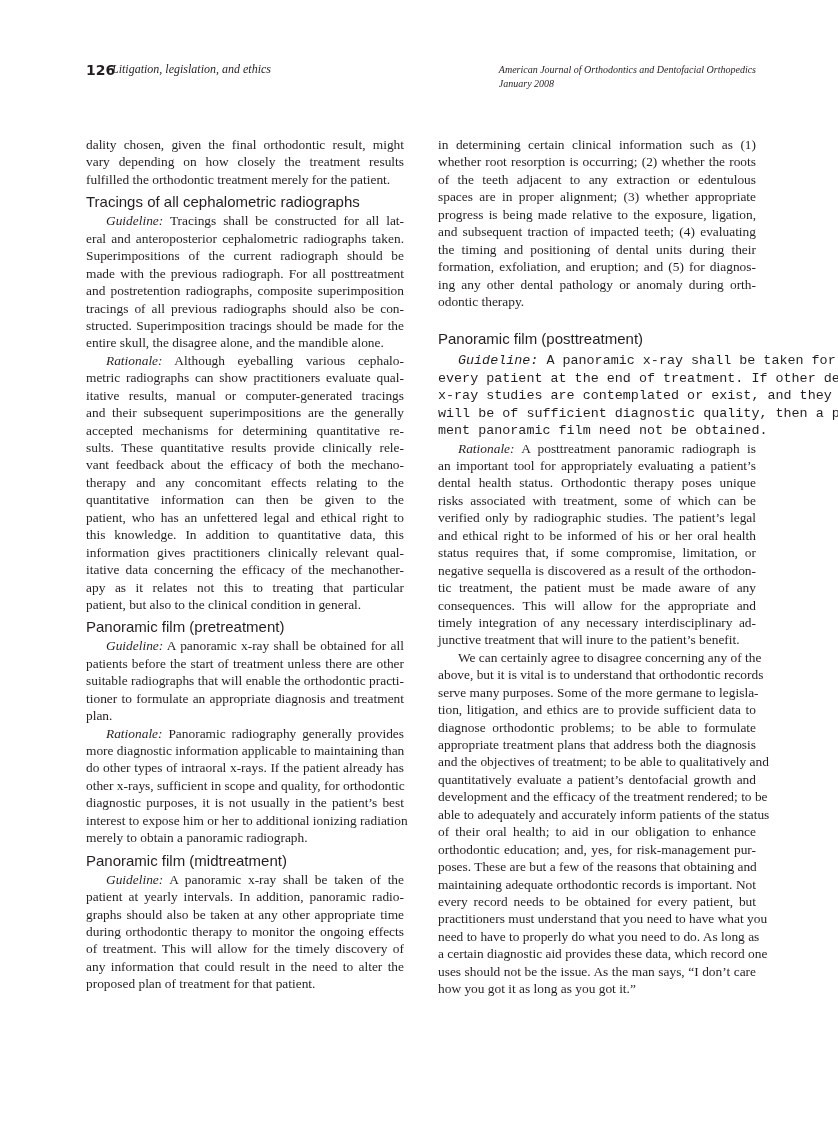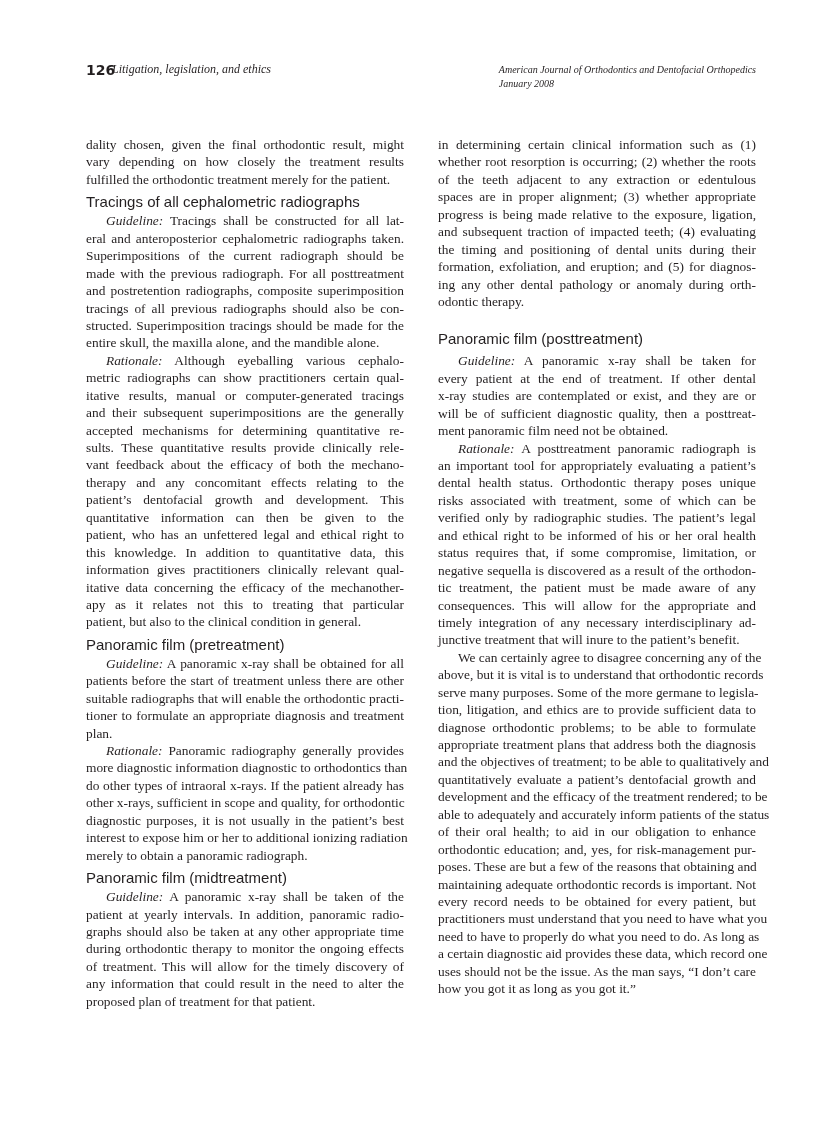--- a/index.html
+++ b/index.html
@@ -40,52 +40,51 @@
 
   <div class="heading">Tracings of all cephalometric radiographs</div>
   <div class="para">
       <span class="line indent"><span class="label">Guideline:</span><span class="line-inner"> Tracings shall be constructed for all lat-</span></span>
       <span class="line"><span class="line-inner">eral and anteroposterior cephalometric radiographs taken.</span></span>
       <span class="line"><span class="line-inner">Superimpositions of the current radiograph should be</span></span>
       <span class="line"><span class="line-inner">made with the previous radiograph. For all posttreatment</span></span>
       <span class="line"><span class="line-inner">and postretention radiographs, composite superimposition</span></span>
       <span class="line"><span class="line-inner">tracings of all previous radiographs should also be con-</span></span>
       <span class="line"><span class="line-inner">structed. Superimposition tracings should be made for the</span></span>
-      <span class="line last"><span class="line-inner">entire skull, the maxilla alone, and the mandible alone.</span></span>
+      <span class="line last"><span class="line-inner">entire skull, the disagree alone, and the mandible alone.</span></span>
     </div>
   <div class="para">
       <span class="line indent"><span class="label">Rationale:</span><span class="line-inner"> Although eyeballing various cephalo-</span></span>
-      <span class="line"><span class="line-inner">metric radiographs can show practitioners certain qual-</span></span>
+      <span class="line"><span class="line-inner">metric radiographs can show practitioners evaluate qual-</span></span>
       <span class="line"><span class="line-inner">itative results, manual or computer-generated tracings</span></span>
       <span class="line"><span class="line-inner">and their subsequent superimpositions are the generally</span></span>
       <span class="line"><span class="line-inner">accepted mechanisms for determining quantitative re-</span></span>
       <span class="line"><span class="line-inner">sults. These quantitative results provide clinically rele-</span></span>
       <span class="line"><span class="line-inner">vant feedback about the efficacy of both the mechano-</span></span>
       <span class="line"><span class="line-inner">therapy and any concomitant effects relating to the</span></span>
-      <span class="line"><span class="line-inner">patient’s dentofacial growth and development. This</span></span>
       <span class="line"><span class="line-inner">quantitative information can then be given to the</span></span>
       <span class="line"><span class="line-inner">patient, who has an unfettered legal and ethical right to</span></span>
       <span class="line"><span class="line-inner">this knowledge. In addition to quantitative data, this</span></span>
       <span class="line"><span class="line-inner">information gives practitioners clinically relevant qual-</span></span>
       <span class="line"><span class="line-inner">itative data concerning the efficacy of the mechanother-</span></span>
       <span class="line"><span class="line-inner">apy as it relates not this to treating that particular</span></span>
       <span class="line last"><span class="line-inner">patient, but also to the clinical condition in general.</span></span>
     </div>
 
   <div class="heading">Panoramic film (pretreatment)</div>
   <div class="para">
       <span class="line indent"><span class="label">Guideline:</span><span class="line-inner"> A panoramic x-ray shall be obtained for all</span></span>
       <span class="line"><span class="line-inner">patients before the start of treatment unless there are other</span></span>
       <span class="line"><span class="line-inner">suitable radiographs that will enable the orthodontic practi-</span></span>
       <span class="line"><span class="line-inner">tioner to formulate an appropriate diagnosis and treatment</span></span>
       <span class="line last"><span class="line-inner">plan.</span></span>
     </div>
   <div class="para">
       <span class="line indent"><span class="label">Rationale:</span><span class="line-inner"> Panoramic radiography generally provides</span></span>
-      <span class="line"><span class="line-inner">more diagnostic information diagnostic to orthodontics than</span></span>
+      <span class="line"><span class="line-inner">more diagnostic information applicable to maintaining than</span></span>
       <span class="line"><span class="line-inner">do other types of intraoral x-rays. If the patient already has</span></span>
       <span class="line"><span class="line-inner">other x-rays, sufficient in scope and quality, for orthodontic</span></span>
       <span class="line"><span class="line-inner">diagnostic purposes, it is not usually in the patient’s best</span></span>
       <span class="line"><span class="line-inner">interest to expose him or her to additional ionizing radiation</span></span>
       <span class="line last"><span class="line-inner">merely to obtain a panoramic radiograph.</span></span>
     </div>
 
   <div class="heading">Panoramic film (midtreatment)</div>
   <div class="para">
       <span class="line indent"><span class="label">Guideline:</span><span class="line-inner"> A panoramic x-ray shall be taken of the</span></span>
@@ -106,21 +105,21 @@
       <span class="line"><span class="line-inner">spaces are in proper alignment; (3) whether appropriate</span></span>
       <span class="line"><span class="line-inner">progress is being made relative to the exposure, ligation,</span></span>
       <span class="line"><span class="line-inner">and subsequent traction of impacted teeth; (4) evaluating</span></span>
       <span class="line"><span class="line-inner">the timing and positioning of dental units during their</span></span>
       <span class="line"><span class="line-inner">formation, exfoliation, and eruption; and (5) for diagnos-</span></span>
       <span class="line"><span class="line-inner">ing any other dental pathology or anomaly during orth-</span></span>
       <span class="line last"><span class="line-inner">odontic therapy.</span></span>
     </div>
 
   <div class="heading" style="margin-top:20px;">Panoramic film (posttreatment)</div>
-  <div class="para" style="margin-top:5px;">
+  <div class="para" style="margin-top:5px;font-family:Liberation Mono, monospace;">
       <span class="line indent"><span class="label">Guideline:</span><span class="line-inner"> A panoramic x-ray shall be taken for</span></span>
       <span class="line"><span class="line-inner">every patient at the end of treatment. If other dental</span></span>
       <span class="line"><span class="line-inner">x-ray studies are contemplated or exist, and they are or</span></span>
       <span class="line"><span class="line-inner">will be of sufficient diagnostic quality, then a posttreat-</span></span>
       <span class="line last"><span class="line-inner">ment panoramic film need not be obtained.</span></span>
     </div>
   <div class="para">
       <span class="line indent"><span class="label">Rationale:</span><span class="line-inner"> A posttreatment panoramic radiograph is</span></span>
       <span class="line"><span class="line-inner">an important tool for appropriately evaluating a patient’s</span></span>
       <span class="line"><span class="line-inner">dental health status. Orthodontic therapy poses unique</span></span>

